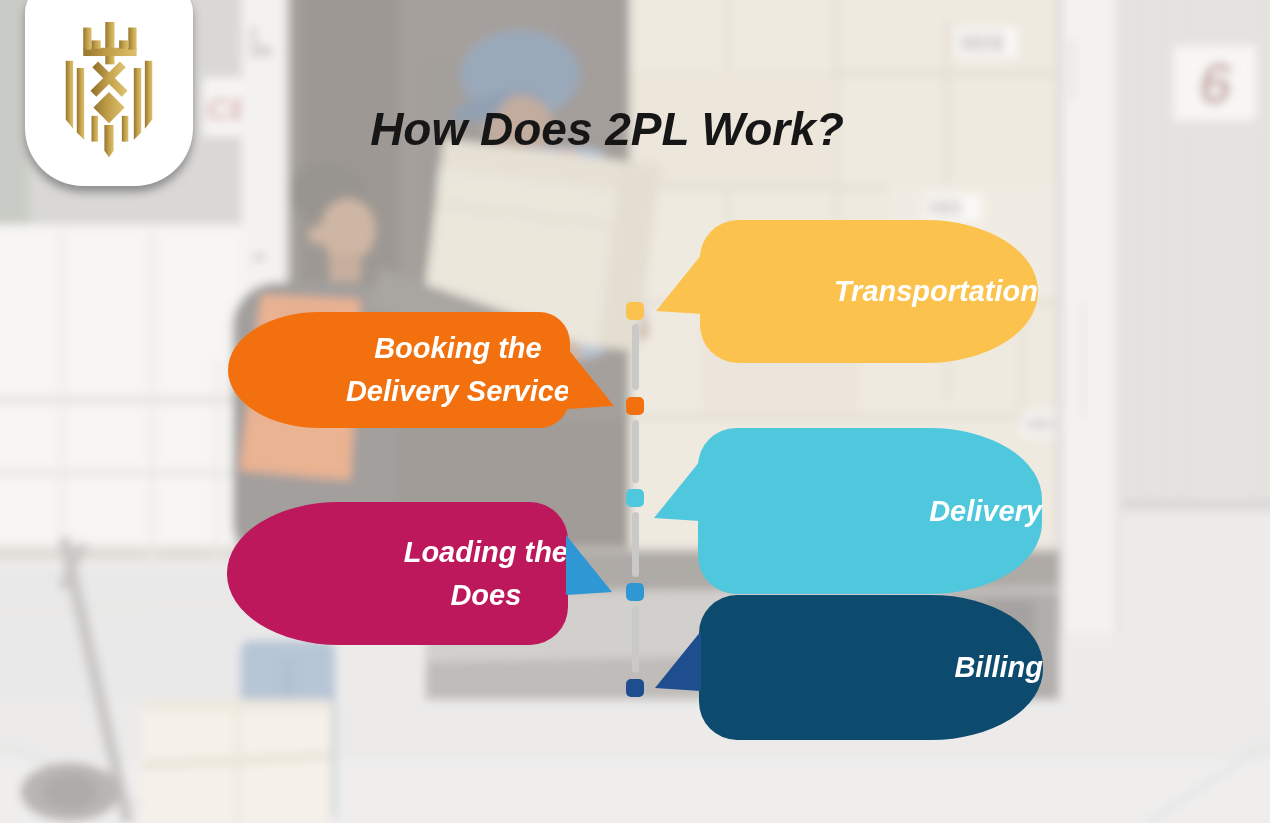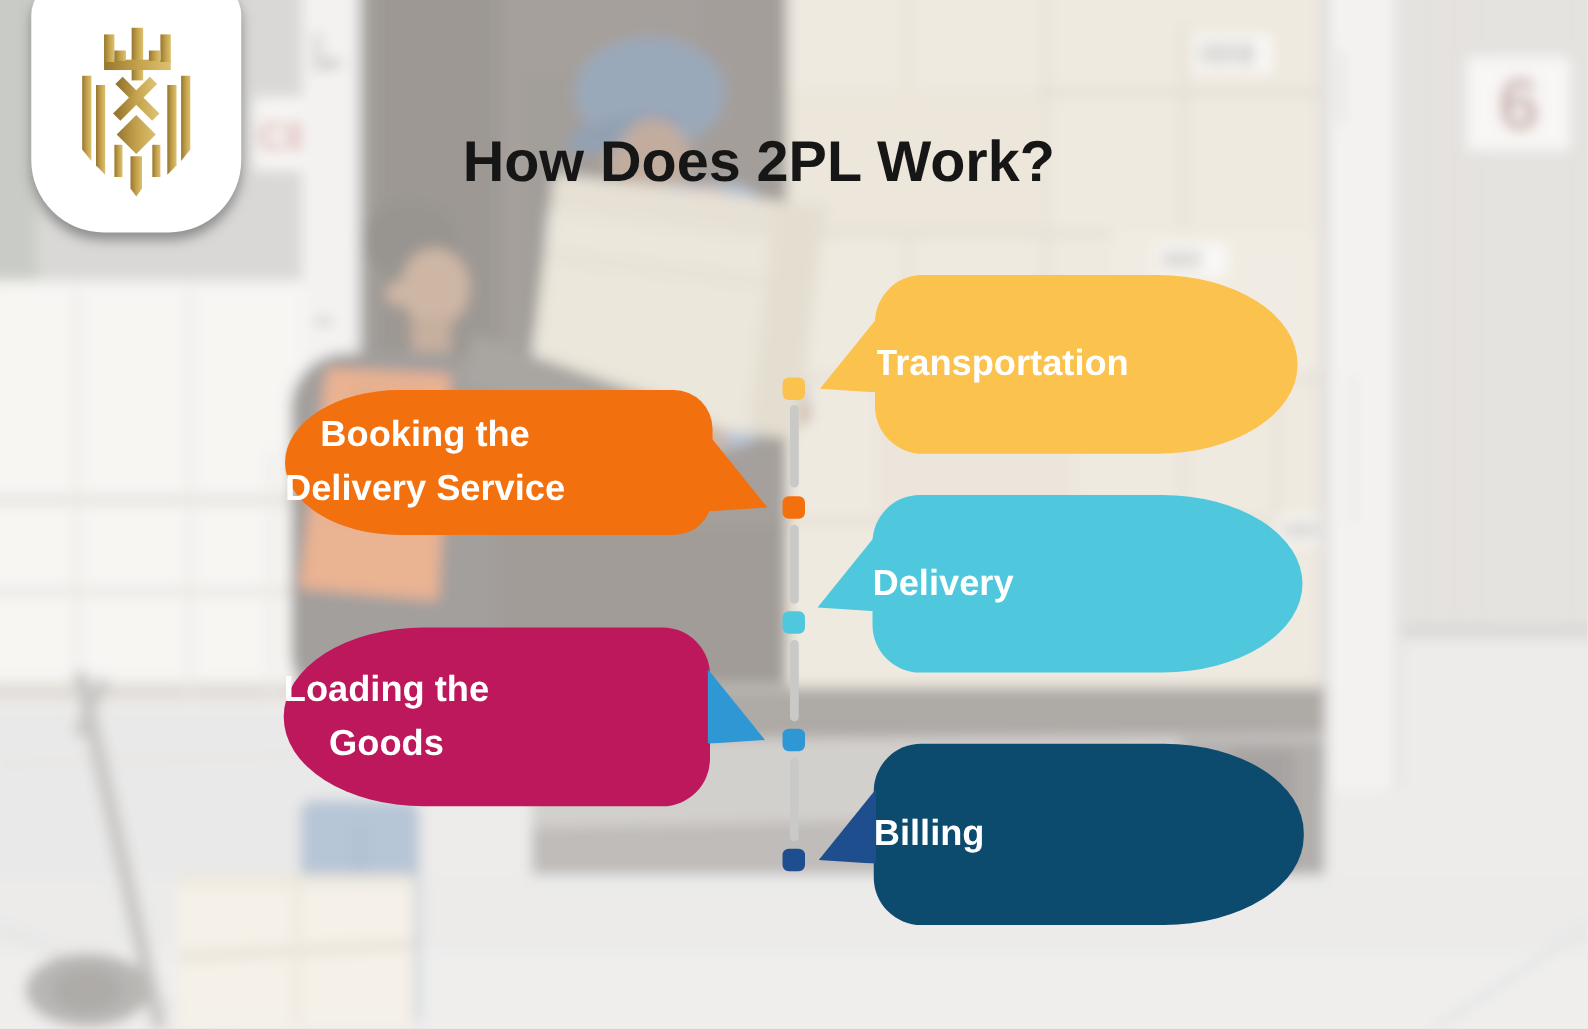--- a/index.html
+++ b/index.html
@@ -1,18 +1,18 @@
 <!DOCTYPE html>
 <html><head>
 <meta charset="utf-8">
 <style>
   html,body{margin:0;padding:0;background:#f2f1f0;}
   .canvas{
     position:relative;width:1270px;height:823px;overflow:hidden;
-    background:#e9e7e5;font-family:"Liberation Sans",sans-serif;
+    background:#e9e7e5;font-family:"Liberation Sans",sans-serif;font-style:italic;
   }
   
   .bg-photo{position:absolute;left:0;top:0;width:1270px;height:823px;}
   
   .logo-card{
     position:absolute;left:25px;top:-14px;width:168px;height:200px;
     background:#ffffff;border-radius:26px 26px 58px 58px;
     box-shadow:0 6px 9px rgba(70,70,70,.5);
     display:flex;align-items:center;justify-content:center;
   }
@@ -34,34 +34,34 @@
   .tl-dot{
     position:absolute;left:626px;width:18px;height:18px;border-radius:5px;z-index:6;
   }
   .dot0{top:302px;}
   .dot1{top:397px;}
   .dot2{top:489px;}
   .dot3{top:583px;}
   .dot4{top:679px;}
   
   .bubble{
-    position:absolute;z-index:5;display:flex;align-items:center;justify-content:flex-start;
+    position:absolute;z-index:5;display:flex;align-items:center;justify-content:flex-end;
     text-align:center;color:#ffffff;font-weight:700;font-size:29px;line-height:43px;
   }
   .bubble .bubble-label span{display:block;}
   .bubble.right-side{border-radius:38px 112px 112px 38px / 38px 71px 71px 38px;}
   .bubble.left-side {border-radius:112px 38px 38px 112px / 71px 38px 38px 71px;}
   .tail{position:absolute;width:46px;height:60px;}
   .bubble.right-side .tail{left:-44px;clip-path:polygon(100% 0%,0% 95%,100% 100%);}
   .bubble.left-side  .tail{right:-44px;clip-path:polygon(0% 0%,100% 95%,0% 100%);}
   .b-transportation{left:700px;top:220px;width:338px;height:143px;}
   .b-transportation .tail{top:34px;}
   .b-booking{left:228px;top:312px;width:342px;height:116px;}
   .b-booking .tail{top:37px;}
-  .b-delivery{left:698px;top:396px;width:344px;height:142px;}
+  .b-delivery{left:698px;top:428px;width:344px;height:166px;}
   .b-delivery .tail{top:33px;}
   .b-loading{left:227px;top:502px;width:341px;height:143px;}
   .b-loading .tail{top:33px;}
   .b-billing{left:699px;top:595px;width:344px;height:145px;}
   .b-billing .tail{top:36px;}
 </style>
 </head>
 <body>
 
 <div class="canvas">
@@ -291,21 +291,21 @@
     <div class="tail" style="background: rgb(79, 200, 222);"></div>
     <div class="bubble-label">
       <span>Delivery</span>
     </div>
   </div>
 
   <div class="bubble left-side b-loading" style="background: #be185d; color: rgb(255, 255, 255);">
     <div class="tail" style="background: rgb(47, 151, 212);"></div>
     <div class="bubble-label">
       <span>Loading the</span>
-      <span>Goods</span>
+      <span>Does</span>
     </div>
   </div>
 
   <div class="bubble right-side b-billing" style="background: #0c4a6e; color: rgb(255, 255, 255);">
     <div class="tail" style="background: rgb(31, 78, 143);"></div>
     <div class="bubble-label">
       <span>Billing</span>
     </div>
   </div>
 

